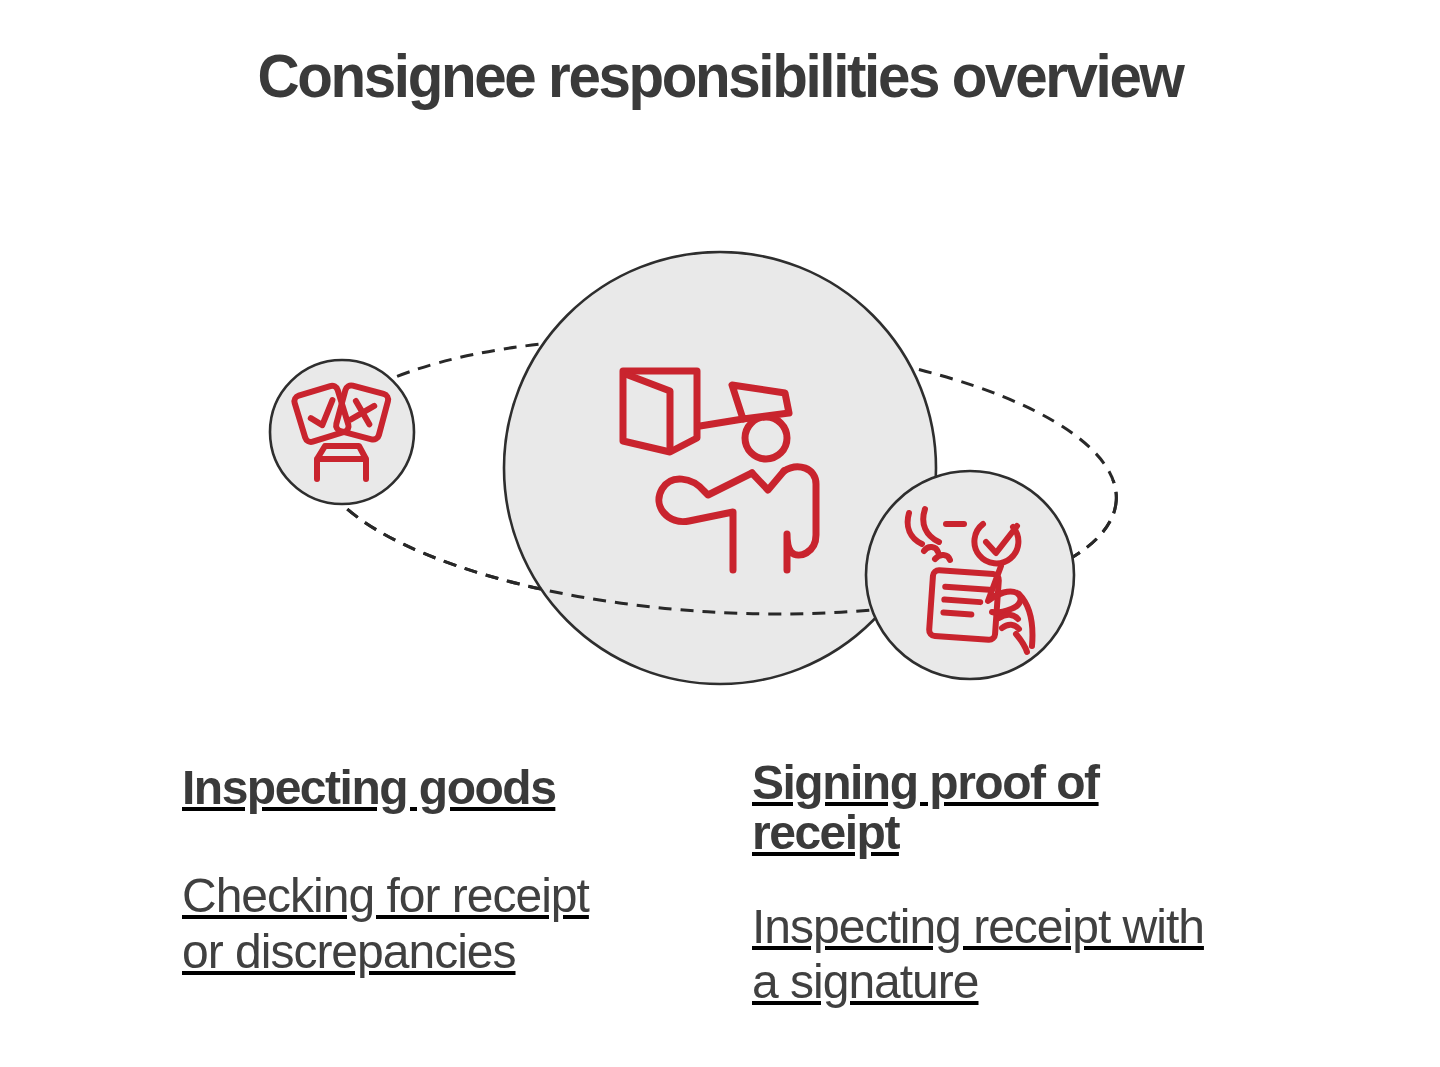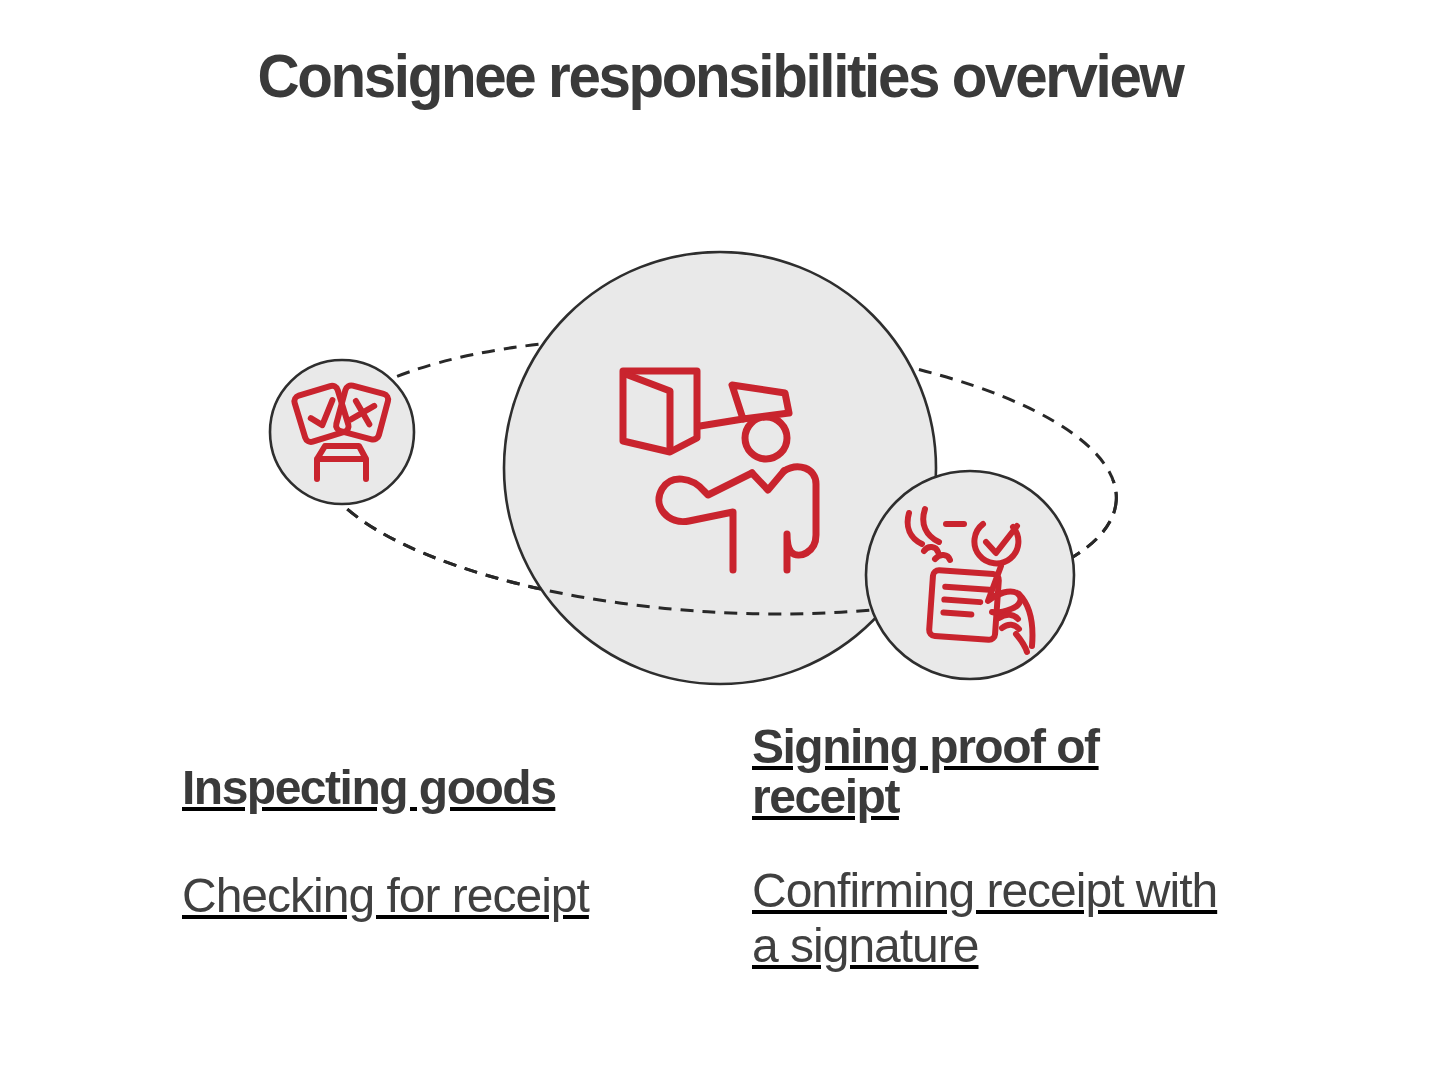--- a/index.html
+++ b/index.html
@@ -30,21 +30,21 @@
     color:#3a3a3a; line-height:1.05;
   }
   .text-col .description{
     font-size:48px; font-weight:400; letter-spacing:-1px;
     color:#404040; line-height:1.15;
   }
   .line{ display:block; }
 
   #col-left{ left:182px; width:500px; top:763px; }
   #col-left .description{ margin-top:55px; }
-  #col-right{ left:752px; width:500px; top:722px; }
+  #col-right{ left:752px; width:500px; top:758px; }
   #col-right .description{ margin-top:40px; }
 </style>
 </head>
 <body>
 
 <div class="stage">
 
   <h1 class="page-title">Consignee responsibilities overview</h1>
 
   <svg class="diagram-svg" width="1440" height="720" viewBox="0 0 1440 720">
@@ -104,27 +104,28 @@
       <path d="M1019 594 C1029 604 1034 622 1032 646 M1016 634 C1021 640 1025 646 1027 652"></path>
     </g>
   </svg>
 
   <div class="text-col" id="col-left">
     <div class="heading">
       <span class="line">Inspecting goods</span>
     </div>
     <div class="description">
       <span class="line">Checking for receipt</span>
+      <span class="line">or discrepancies</span>
     </div>
   </div>
 
   <div class="text-col" id="col-right">
     <div class="heading">
       <span class="line">Signing proof of</span>
       <span class="line">receipt</span>
     </div>
     <div class="description">
-      <span class="line">Confirming receipt with</span>
+      <span class="line">Inspecting receipt with</span>
       <span class="line">a signature</span>
     </div>
   </div>
 
 </div>
 
 </body></html>

